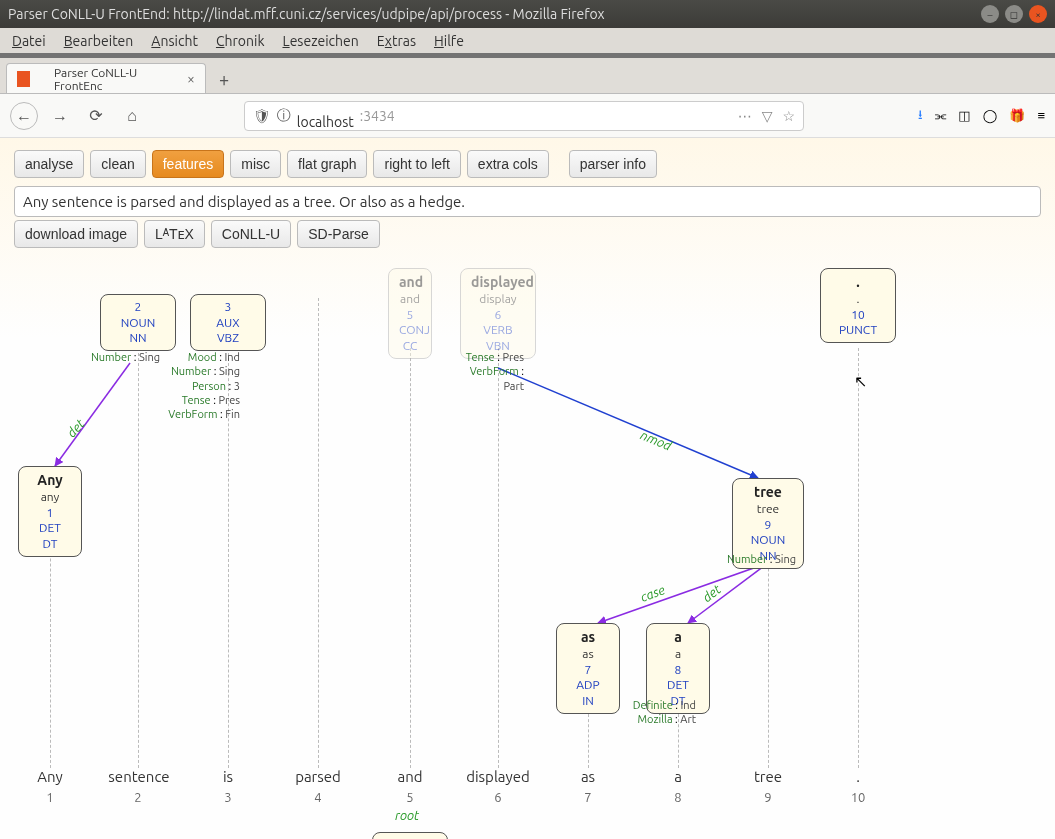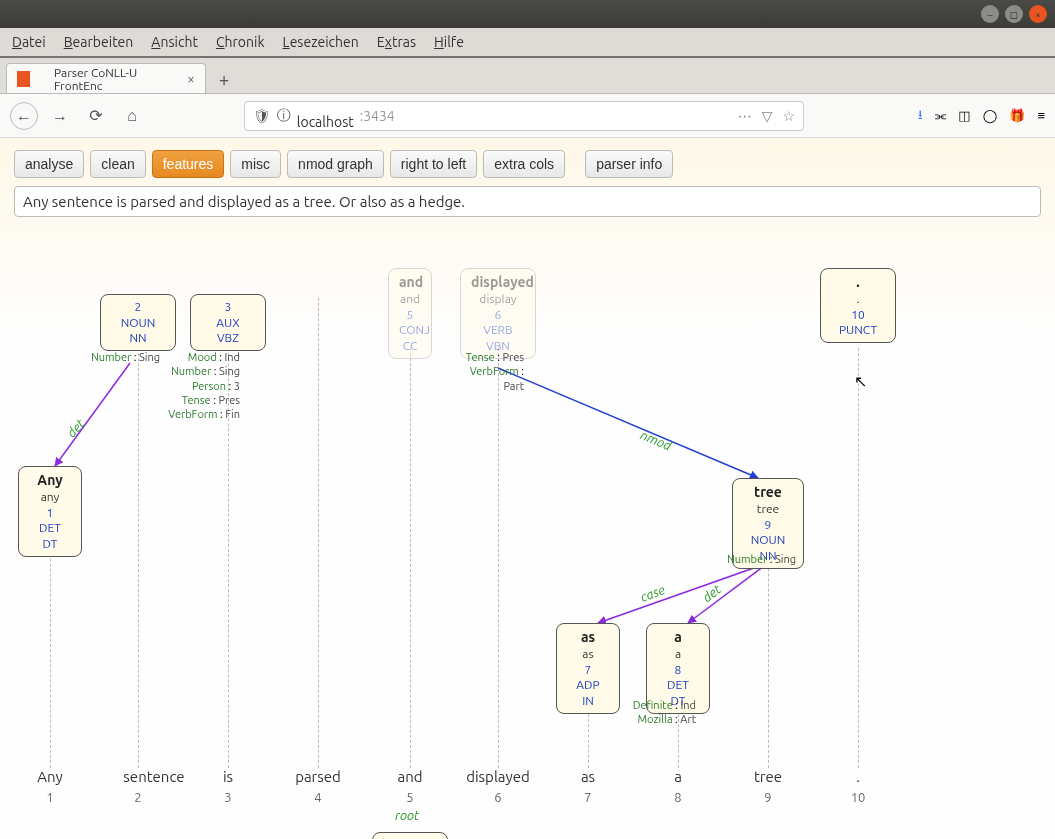--- a/index.html
+++ b/index.html
@@ -7,21 +7,21 @@
 
 
 .titlebar { height: 28px; background: linear-gradient(#4a4a46, #3c3b38); display: flex; align-items: center; padding: 0 8px; color: #ddd; font-size: 14px; }
 .titlebar .spacer { flex: 1; }
 .titlebar .win-btn { width: 18px; height: 18px; border-radius: 50%; margin-left: 6px; display: flex; align-items: center; justify-content: center; font-size: 10px; color: #333; }
 .win-min { background: #8b8b87; }
 .win-max { background: #8b8b87; }
 .win-close { background: #e95420; }
 
 
-.menubar { height: 30px; background: #dedbd6; display: flex; align-items: center; padding: 0 12px; font-size: 14px; color: #333; gap: 18px; border-bottom: 2px solid #737373; }
+.menubar { height: 30px; background: #dedbd6; display: flex; align-items: center; padding: 0 12px; font-size: 14px; color: #333; gap: 18px; border-bottom: 5px solid #737373; }
 .menubar span u { text-decoration: underline; }
 
 .tabbar { height: 36px; background: #e0ddd8; display: flex; align-items: flex-end; padding: 0 6px; border-bottom: 1px solid #bbb; }
 .tab { height: 30px; background: #f9f9f7; border: 1px solid #bbb; border-bottom: none; border-radius: 4px 4px 0 0; display: flex; align-items: center; padding: 0 10px; font-size: 12px; color: #333; max-width: 200px; gap: 24px; }
 .tab .favicon { width: 16px; height: 16px; background: #e95420; }
 .tab .close { font-size: 14px; color: #666; }
 .newtab { width: 28px; height: 28px; display:flex; align-items:center; justify-content:center; color:#555; font-size:18px; margin-left:4px; }
 
 .navbar { height: 44px; background: #f9f9f7; display: flex; align-items: center; padding: 0 10px; gap: 8px; border-bottom: 1px solid #ddd; }
 .nav-icon { width: 28px; height: 28px; display: flex; align-items: center; justify-content: center; color: #555; font-size: 16px; border-radius: 4px; }
@@ -65,20 +65,21 @@
 .tokidx { position: absolute; text-align: center; font-size: 13px; color: #666; width: 80px; }
 
 .edge-label { position: absolute; font-size: 13px; color: #2a9a2a; font-style: italic; background: transparent; }
 svg.edges { position: absolute; left: 0; top: 0; width: 100%; height: 100%; pointer-events: none; }
 .cursor { position: absolute; font-size: 16px; }
 </style>
 </head>
 <body>
 
 <div class="titlebar">
+  <span>Parser CoNLL-U FrontEnd: http://lindat.mff.cuni.cz/services/udpipe/api/process - Mozilla Firefox</span>
   <div class="spacer"></div>
   <div class="win-btn win-min">–</div>
   <div class="win-btn win-max">◻</div>
   <div class="win-btn win-close">×</div>
 </div>
 
 <div class="menubar">
   <span><u>D</u>atei</span>
   <span><u>B</u>earbeiten</span>
   <span><u>A</u>nsicht</span>
@@ -123,30 +124,36 @@
   </div>
 </div>
 
 <div class="page">
 
   <div class="button-row">
     <button class="btn">analyse</button>
     <button class="btn">clean</button>
     <button class="btn active">features</button>
     <button class="btn">misc</button>
-    <button class="btn">nmod graph</button>
+    <button class="btn">flat graph</button>
     <button class="btn">right to left</button>
     <button class="btn">extra cols</button>
     <button class="btn" style="margin-left:14px">parser info</button>
   </div>
 
   <div class="sentence-input">
     <span>Any sentence is parsed and displayed as a tree. Or also as a hedge.</span>
   </div>
 
+  <div class="second-row">
+    <button class="btn">download image</button>
+    <button class="btn">LᴬTᴇX</button>
+    <button class="btn">CoNLL-U</button>
+    <button class="btn">SD-Parse</button>
+  </div>
 
   <div class="diagram">
 
     <div class="dotline" style="left:50px; top:260px; height:280px;"></div>
     <div class="dotline" style="left:138px; top:120px; height:420px;"></div>
     <div class="dotline" style="left:228px; top:120px; height:420px;"></div>
     <div class="dotline" style="left:318px; top:70px; height:470px;"></div>
     <div class="dotline" style="left:410px; top:120px; height:420px;"></div>
     <div class="dotline" style="left:498px; top:120px; height:420px;"></div>
     <div class="dotline" style="left:588px; top:430px; height:110px;"></div>
@@ -253,21 +260,21 @@
       <div class="idx">8</div>
       <div class="pos">DET</div>
       <div class="xpos">DT</div>
     </div>
     <div class="feats" style="left:620px; top:470px; width:76px;">
       <div><span class="k">Definite</span> : <span class="v">Ind</span></div>
       <div><span class="k">Mozilla</span> : <span class="v">Art</span></div>
     </div>
 
     <div class="toklabel" style="left:10px; top:540px;">Any</div>
-    <div class="toklabel" style="left:114px; top:540px;">sentence</div>
+    <div class="toklabel" style="left:99px; top:540px;">sentence</div>
     <div class="toklabel" style="left:188px; top:540px;">is</div>
     <div class="toklabel" style="left:278px; top:540px;">parsed</div>
     <div class="toklabel" style="left:370px; top:540px;">and</div>
     <div class="toklabel" style="left:458px; top:540px;">displayed</div>
     <div class="toklabel" style="left:548px; top:540px;">as</div>
     <div class="toklabel" style="left:638px; top:540px;">a</div>
     <div class="toklabel" style="left:728px; top:540px;">tree</div>
     <div class="toklabel" style="left:818px; top:540px;">.</div>
 
     <div class="tokidx" style="left:10px; top:562px;">1</div>

